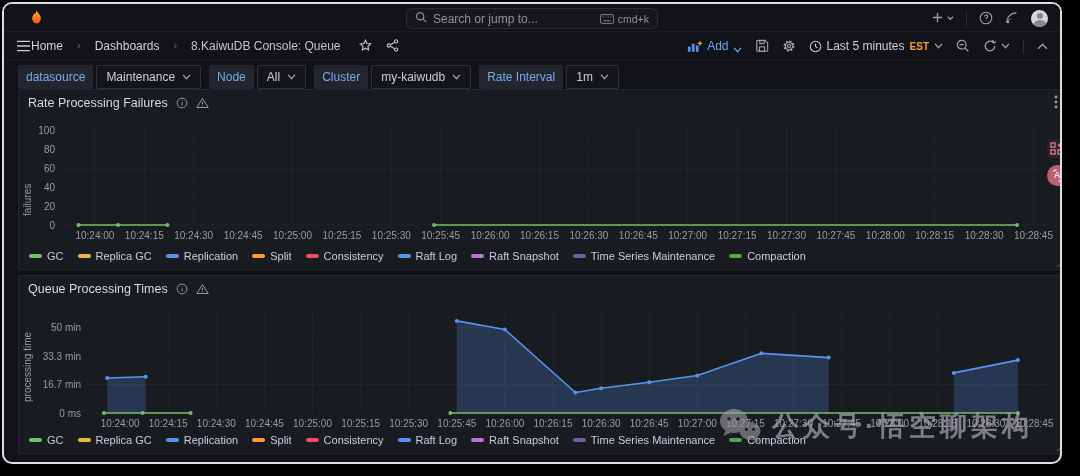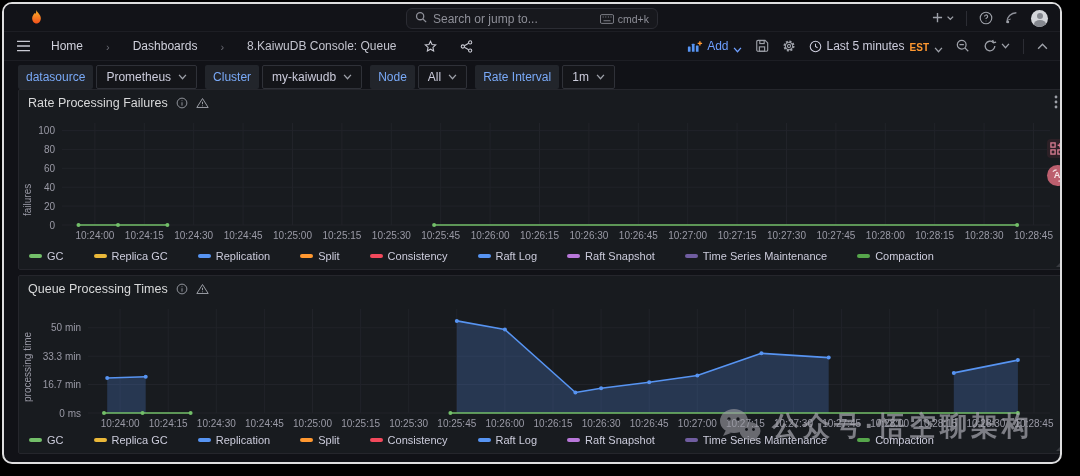--- a/index.html
+++ b/index.html
@@ -19,26 +19,26 @@
   .kbd { display:flex; align-items:center; gap:4px; font-size:10.5px; color:#8e8f98;padding-left:27px; }
   .tr-icons { position:absolute; right:12px; top:0; height:28px; display:flex; align-items:center; gap:12px; }
   .vdiv { width:1px; height:15px; background:#2c2d34; }
   .avatar { width:17px; height:17px; border-radius:50%; background:#d4d6da; position:relative; overflow:hidden; }
   .avatar .head { position:absolute; left:5.5px; top:3px; width:6px; height:6px; border-radius:50%; background:#85888f; }
   .avatar .body { position:absolute; left:2.5px; top:10px; width:12px; height:8px; border-radius:50%; background:#85888f; }
 
   
   .navbar { position:absolute; left:0; right:0; top:28px; height:29px; display:flex; align-items:center;
             border-bottom:1px solid #1d1e24; background:#121318; padding:0 12px; }
-  .crumbs { display:flex; align-items:flex-end; gap:23px; margin-left:20px; font-size:12px; color:#d0d1dc; }
+  .crumbs { display:flex; align-items:flex-start; gap:14px; margin-left:0; font-size:12px; color:#d0d1dc; }
   .crumb-sep { color:#6b6c75; font-size:11px; }
   .crumb-last { color:#c3c4ce; }
   .nav-right { margin-left:auto; display:flex; align-items:center; gap:13px; }
   .addbtn { display:flex; align-items:flex-end; gap:4px; color:#6e9fff; font-size:12px; font-weight:500; }
-  .timepick { display:flex; align-items:flex-end; gap:5px; font-size:12px; color:#ccccdc; }
+  .timepick { display:flex; align-items:center; gap:5px; font-size:12px; color:#ccccdc; }
   .tz { color:#ff9830; font-size:10px; font-weight:700; }
   .icon-btn { display:flex; align-items:center; }
 
   
   .vars { position:absolute; left:14px; top:61px; height:24px; display:flex; align-items:center; gap:8px; }
   .varpair { display:flex; align-items:center; gap:3px; }
   .varlabel { height:24px; display:flex; align-items:center; padding:0 8px; background:#22252b;
               color:#79a9f7; font-size:12px; border-radius:2px; }
   .varvalue { height:24px; display:flex; align-items:center; gap:7px; padding:0 9px; background:#141519;
               border:1px solid #2f3138; color:#ccccdc; font-size:12px; border-radius:2px; }
@@ -47,21 +47,21 @@
   .panel { position:absolute; left:14px; width:1048px; background:#181b1f; border:1px solid #25262c; border-radius:2px; }
   .panel1 { top:85px; height:181px; }
   .panel2 { top:271px; height:179px; }
   .panel-header { height:25px; display:flex; align-items:center; justify-content:center; gap:8px; position:relative; }
   .panel-title { font-size:12.5px; font-weight:500; color:#d8d9da; position:absolute; left:9px; top:6px;
                  display:flex; align-items:center; gap:8px; }
   .panel-menu { position:absolute; right:7px; top:5px; }
   .ylabel { position:absolute; left:3px; top:30px; height:96px; display:flex; align-items:center;
             writing-mode:vertical-rl; transform:rotate(180deg); font-size:10px; color:#9a9aa6; }
   .chart { position:absolute; left:7px; top:25px; }
-  .legend { position:absolute; left:10px; bottom:7px; display:flex; align-items:center; gap:30px;
+  .legend { position:absolute; left:10px; bottom:7px; display:flex; align-items:center; gap:14px;
             font-size:11px; color:#ccccdc; white-space:nowrap; }
   .legend .li { display:flex; align-items:center; gap:5px; }
   .legend .sw { width:13px; height:4px; border-radius:2px; display:inline-block; }
   .resize-corner { position:absolute; right:2px; bottom:2px; width:0; height:0;
                    border-bottom:7px solid #46474d; border-left:7px solid transparent; opacity:.7; }
   svg text { font-family:"Liberation Sans", sans-serif; }
 
   
   .ext-a { position:absolute; left:1043px; top:135px; width:19px; height:19px; border-radius:4px;
            background:#2c2026; display:flex; align-items:center; justify-content:center; z-index:40; }
@@ -231,39 +231,39 @@
               <polyline points="1,6.5 6,1.5 11,6.5"></polyline>
             </svg>
         </span>
       </div>
     </div>
 
     <div class="vars">
       <div class="varpair">
         <span class="varlabel">datasource</span>
         <span class="varvalue">
-          <span>Prometheus</span>
+          <span>Maintenance</span>
+          <svg width="9" height="6" viewBox="0 0 10 7" fill="none" stroke="#9da0a8" stroke-width="1.5">
+              <polyline points="1,1 5,5.5 9,1"></polyline>
+            </svg>
+        </span>
+      </div>
+      <div class="varpair">
+        <span class="varlabel">Node</span>
+        <span class="varvalue">
+          <span>All</span>
           <svg width="9" height="6" viewBox="0 0 10 7" fill="none" stroke="#9da0a8" stroke-width="1.5">
               <polyline points="1,1 5,5.5 9,1"></polyline>
             </svg>
         </span>
       </div>
       <div class="varpair">
         <span class="varlabel">Cluster</span>
         <span class="varvalue">
           <span>my-kaiwudb</span>
-          <svg width="9" height="6" viewBox="0 0 10 7" fill="none" stroke="#9da0a8" stroke-width="1.5">
-              <polyline points="1,1 5,5.5 9,1"></polyline>
-            </svg>
-        </span>
-      </div>
-      <div class="varpair">
-        <span class="varlabel">Node</span>
-        <span class="varvalue">
-          <span>All</span>
           <svg width="9" height="6" viewBox="0 0 10 7" fill="none" stroke="#9da0a8" stroke-width="1.5">
               <polyline points="1,1 5,5.5 9,1"></polyline>
             </svg>
         </span>
       </div>
       <div class="varpair">
         <span class="varlabel">Rate Interval</span>
         <span class="varvalue">
           <span>1m</span>
           <svg width="9" height="6" viewBox="0 0 10 7" fill="none" stroke="#9da0a8" stroke-width="1.5">

